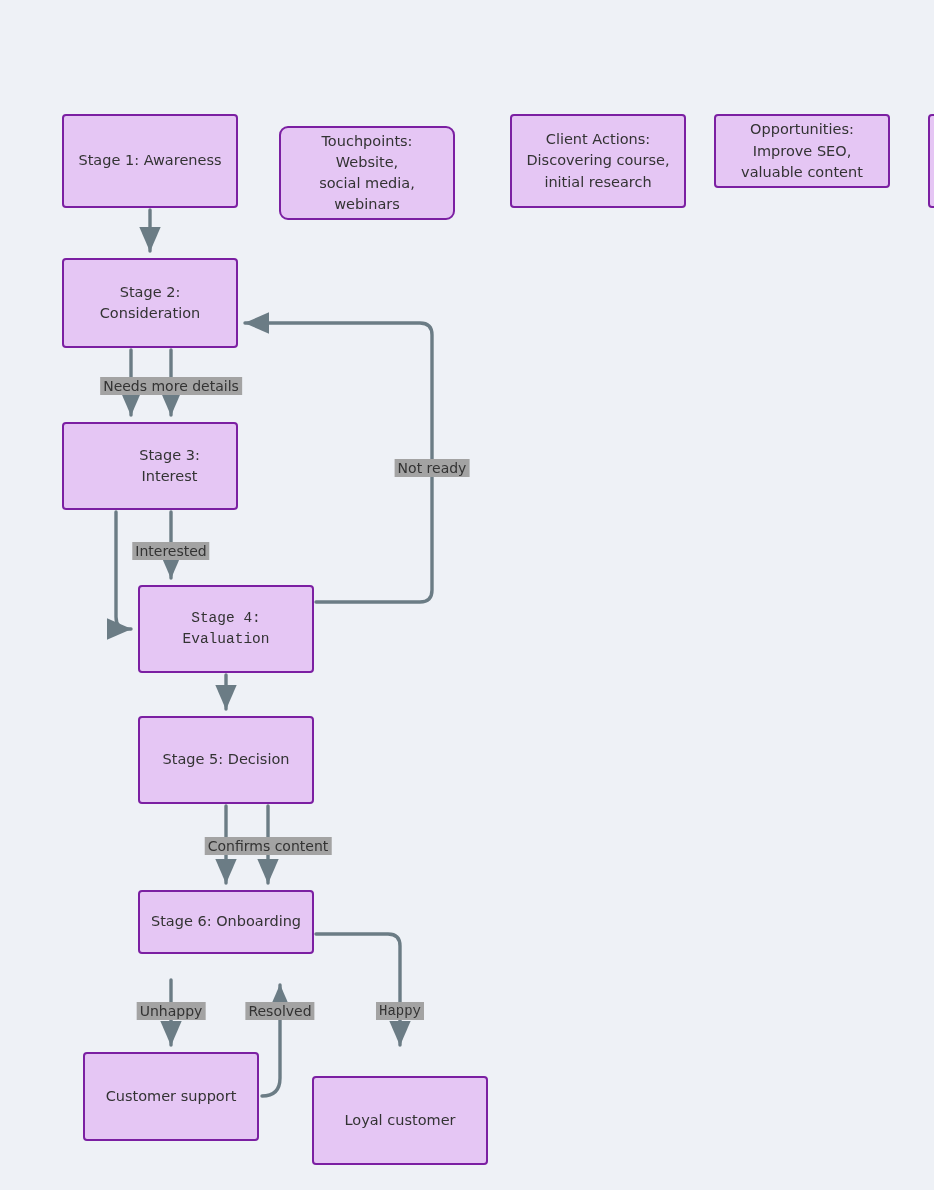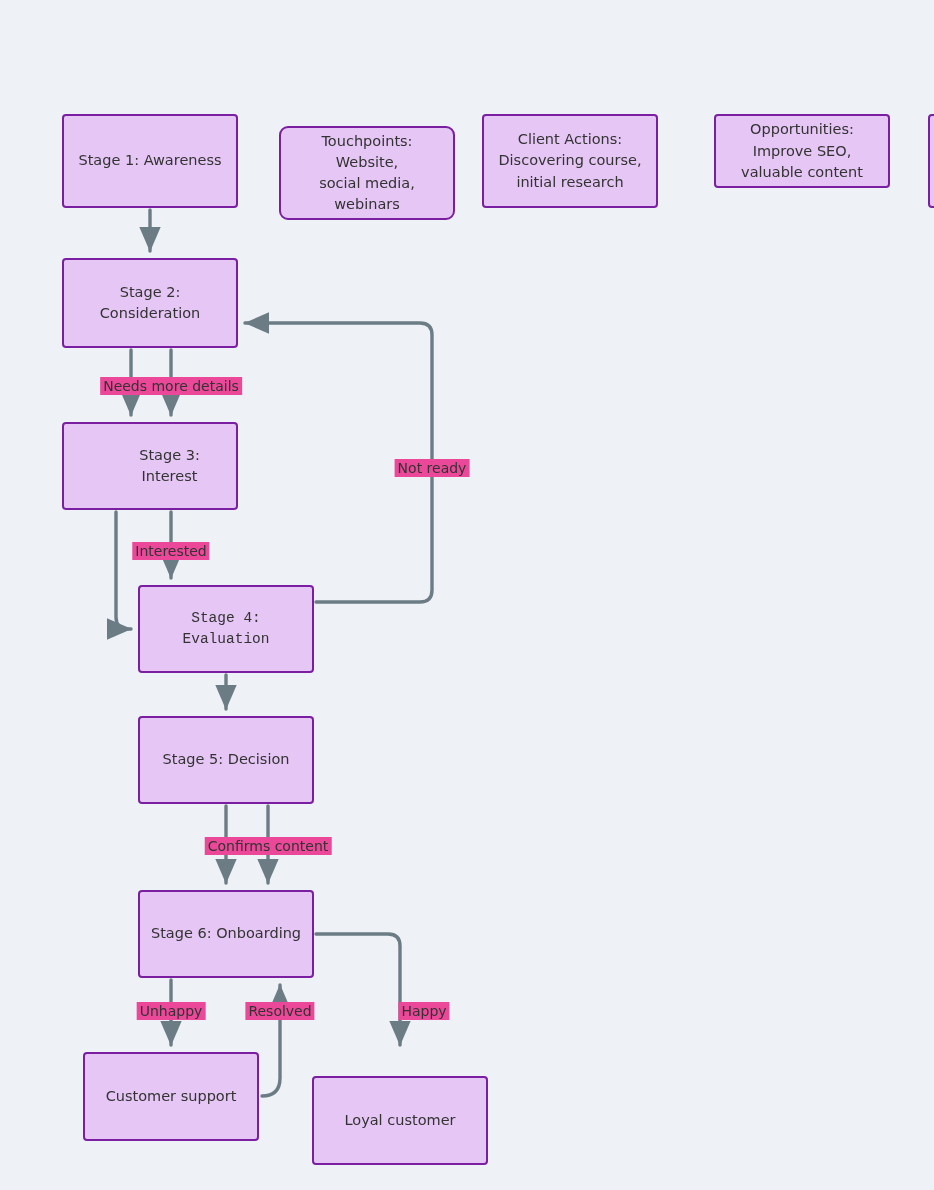--- a/index.html
+++ b/index.html
@@ -40,21 +40,21 @@
     line-height: 1.45;
     font-family: "DejaVu Sans", sans-serif;
     padding: 4px 8px;
     white-space: pre-line;
   }
   .edge-label {
     position: absolute;
     color: #333333;
     font-size: 14px;
     font-family: "DejaVu Sans", sans-serif;
-    background: #ec4899;
+    background: #a3a3a3;
     padding: 1px 3px;
     white-space: nowrap;
     transform: translate(-50%, -50%);
   }
 </style>
 </head>
 <body>
 
 <div id="canvas">
 
@@ -79,52 +79,52 @@
       <path d="M316,934 L388,934 Q400,934 400,946 L400,1045"></path>
     </g>
   </svg>
 
   <div class="node" style="left:62px; top:114px; width:176px; height:94px;">Stage 1: Awareness</div>
 
   <div class="node" style="left:279px; top:126px; width:176px; height:94px;border-radius:9px;">Touchpoints: Website,
 social media,
 webinars</div>
 
-  <div class="node" style="left:482px; top:114px; width:176px; height:94px;">Client Actions:
+  <div class="node" style="left:510px; top:114px; width:176px; height:94px;">Client Actions:
 Discovering course,
 initial research</div>
 
   <div class="node" style="left:714px; top:114px; width:176px; height:74px;">Opportunities:
 Improve SEO,
 valuable content</div>
 
   <div class="node" style="left:928px; top:114px; width:176px; height:94px;"></div>
 
   <div class="node" style="left:62px; top:258px; width:176px; height:90px;">Stage 2:
 Consideration</div>
 
   <div class="node" style="left:62px; top:422px; width:176px; height:88px;padding-left:47px;">Stage 3: Interest</div>
 
   <div class="node" style="left:138px; top:585px; width:176px; height:88px;font-family:Liberation Mono, monospace;">Stage 4: Evaluation</div>
 
   <div class="node" style="left:138px; top:716px; width:176px; height:88px;">Stage 5: Decision</div>
 
-  <div class="node" style="left:138px; top:890px; width:176px; height:88px;">Stage 6: Onboarding</div>
+  <div class="node" style="left:138px; top:890px; width:176px; height:64px;">Stage 6: Onboarding</div>
 
   <div class="node" style="left:83px; top:1052px; width:176px; height:89px;">Customer support</div>
 
   <div class="node" style="left:312px; top:1052px; width:176px; height:89px;margin-top:24px;">Loyal customer</div>
 
   <div class="edge-label" style="left:171px; top:386px;">Needs more details</div>
 
   <div class="edge-label" style="left:171px; top:551px;">Interested</div>
 
   <div class="edge-label" style="left:432px; top:468px;">Not ready</div>
 
   <div class="edge-label" style="left:268px; top:846px;">Confirms content</div>
 
   <div class="edge-label" style="left:171px; top:1011px;">Unhappy</div>
 
   <div class="edge-label" style="left:280px; top:1011px;">Resolved</div>
 
-  <div class="edge-label" style="left:424px; top:1011px;">Happy</div>
+  <div class="edge-label" style="left:400px; top:1011px;font-family:Liberation Mono, monospace;">Happy</div>
 
 </div>
 
 </body></html>

